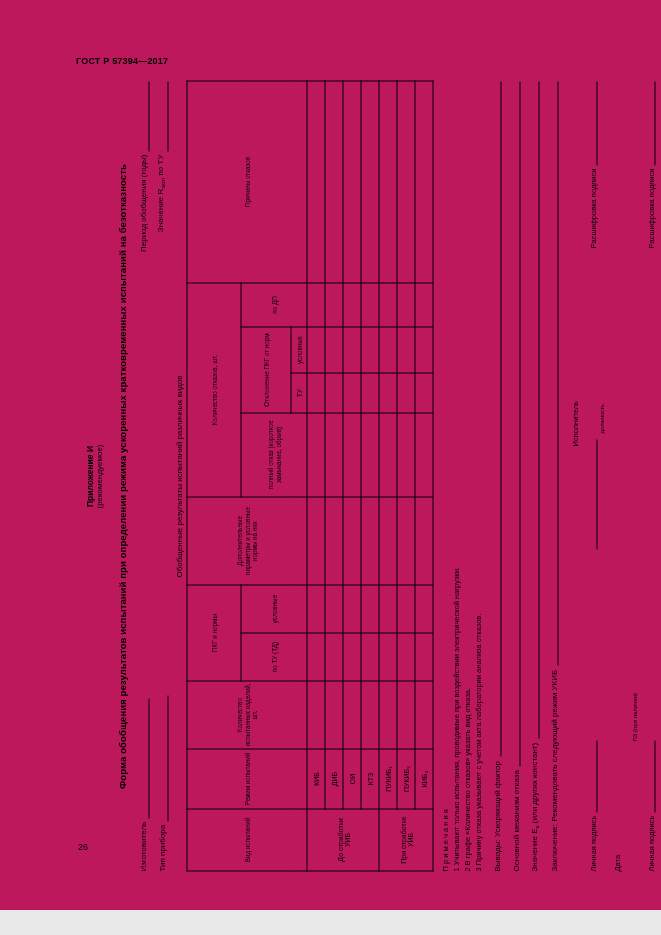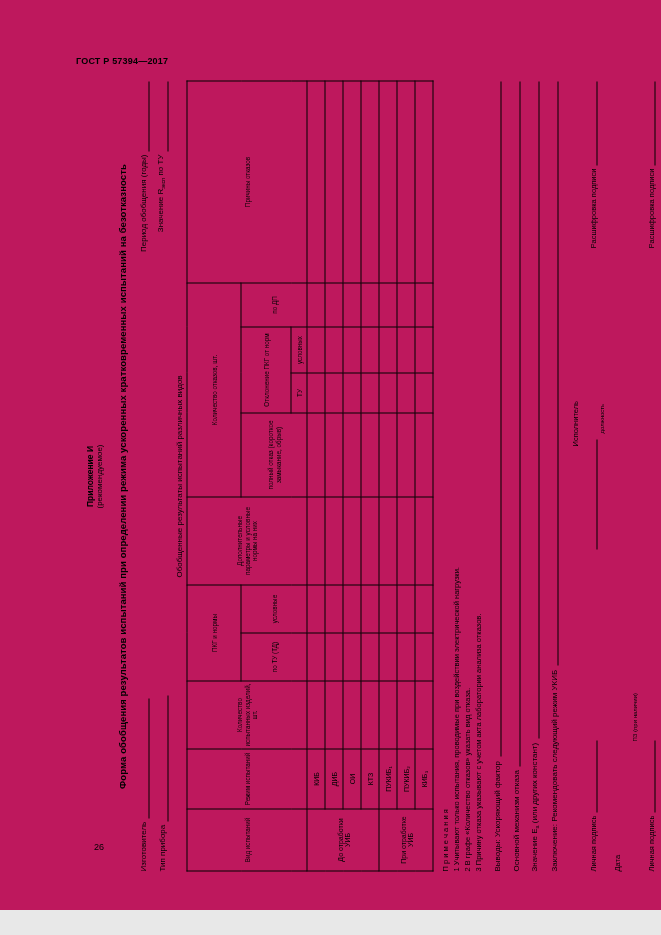--- a/index.html
+++ b/index.html
@@ -1,21 +1,21 @@
 <!DOCTYPE html>
 <html><head>
 <meta charset="utf-8">
 <style>
   html,body { margin:0; padding:0; background:#e8e8e8; }
   .page { position:relative; width:661px; height:910px; background:#be185d;
           font-family:"Liberation Sans", sans-serif; color:#000; overflow:hidden;
           margin:0 auto; box-shadow:0 0 4px rgba(0,0,0,.3); }
 
   .doc-header { position:absolute; left:76px; top:56px; font-size:9px; font-weight:bold; letter-spacing:.2px; }
-  .page-num   { position:absolute; left:94px; top:842px; font-size:9px; }
+  .page-num   { position:absolute; left:78px; top:842px; font-size:9px; }
 
   
   .rot { position:absolute; left:-25px; top:189px; width:790px; height:575px;
          transform:rotate(-90deg); }
 
   .center { text-align:center; }
   .appendix      { font-size:8.5px; font-weight:bold; margin-top:2px; }
   .appendix-note { font-size:8px; }
   .form-title    { font-size:9.5px; font-weight:bold; margin-top:13px; letter-spacing:.1px; }
 

